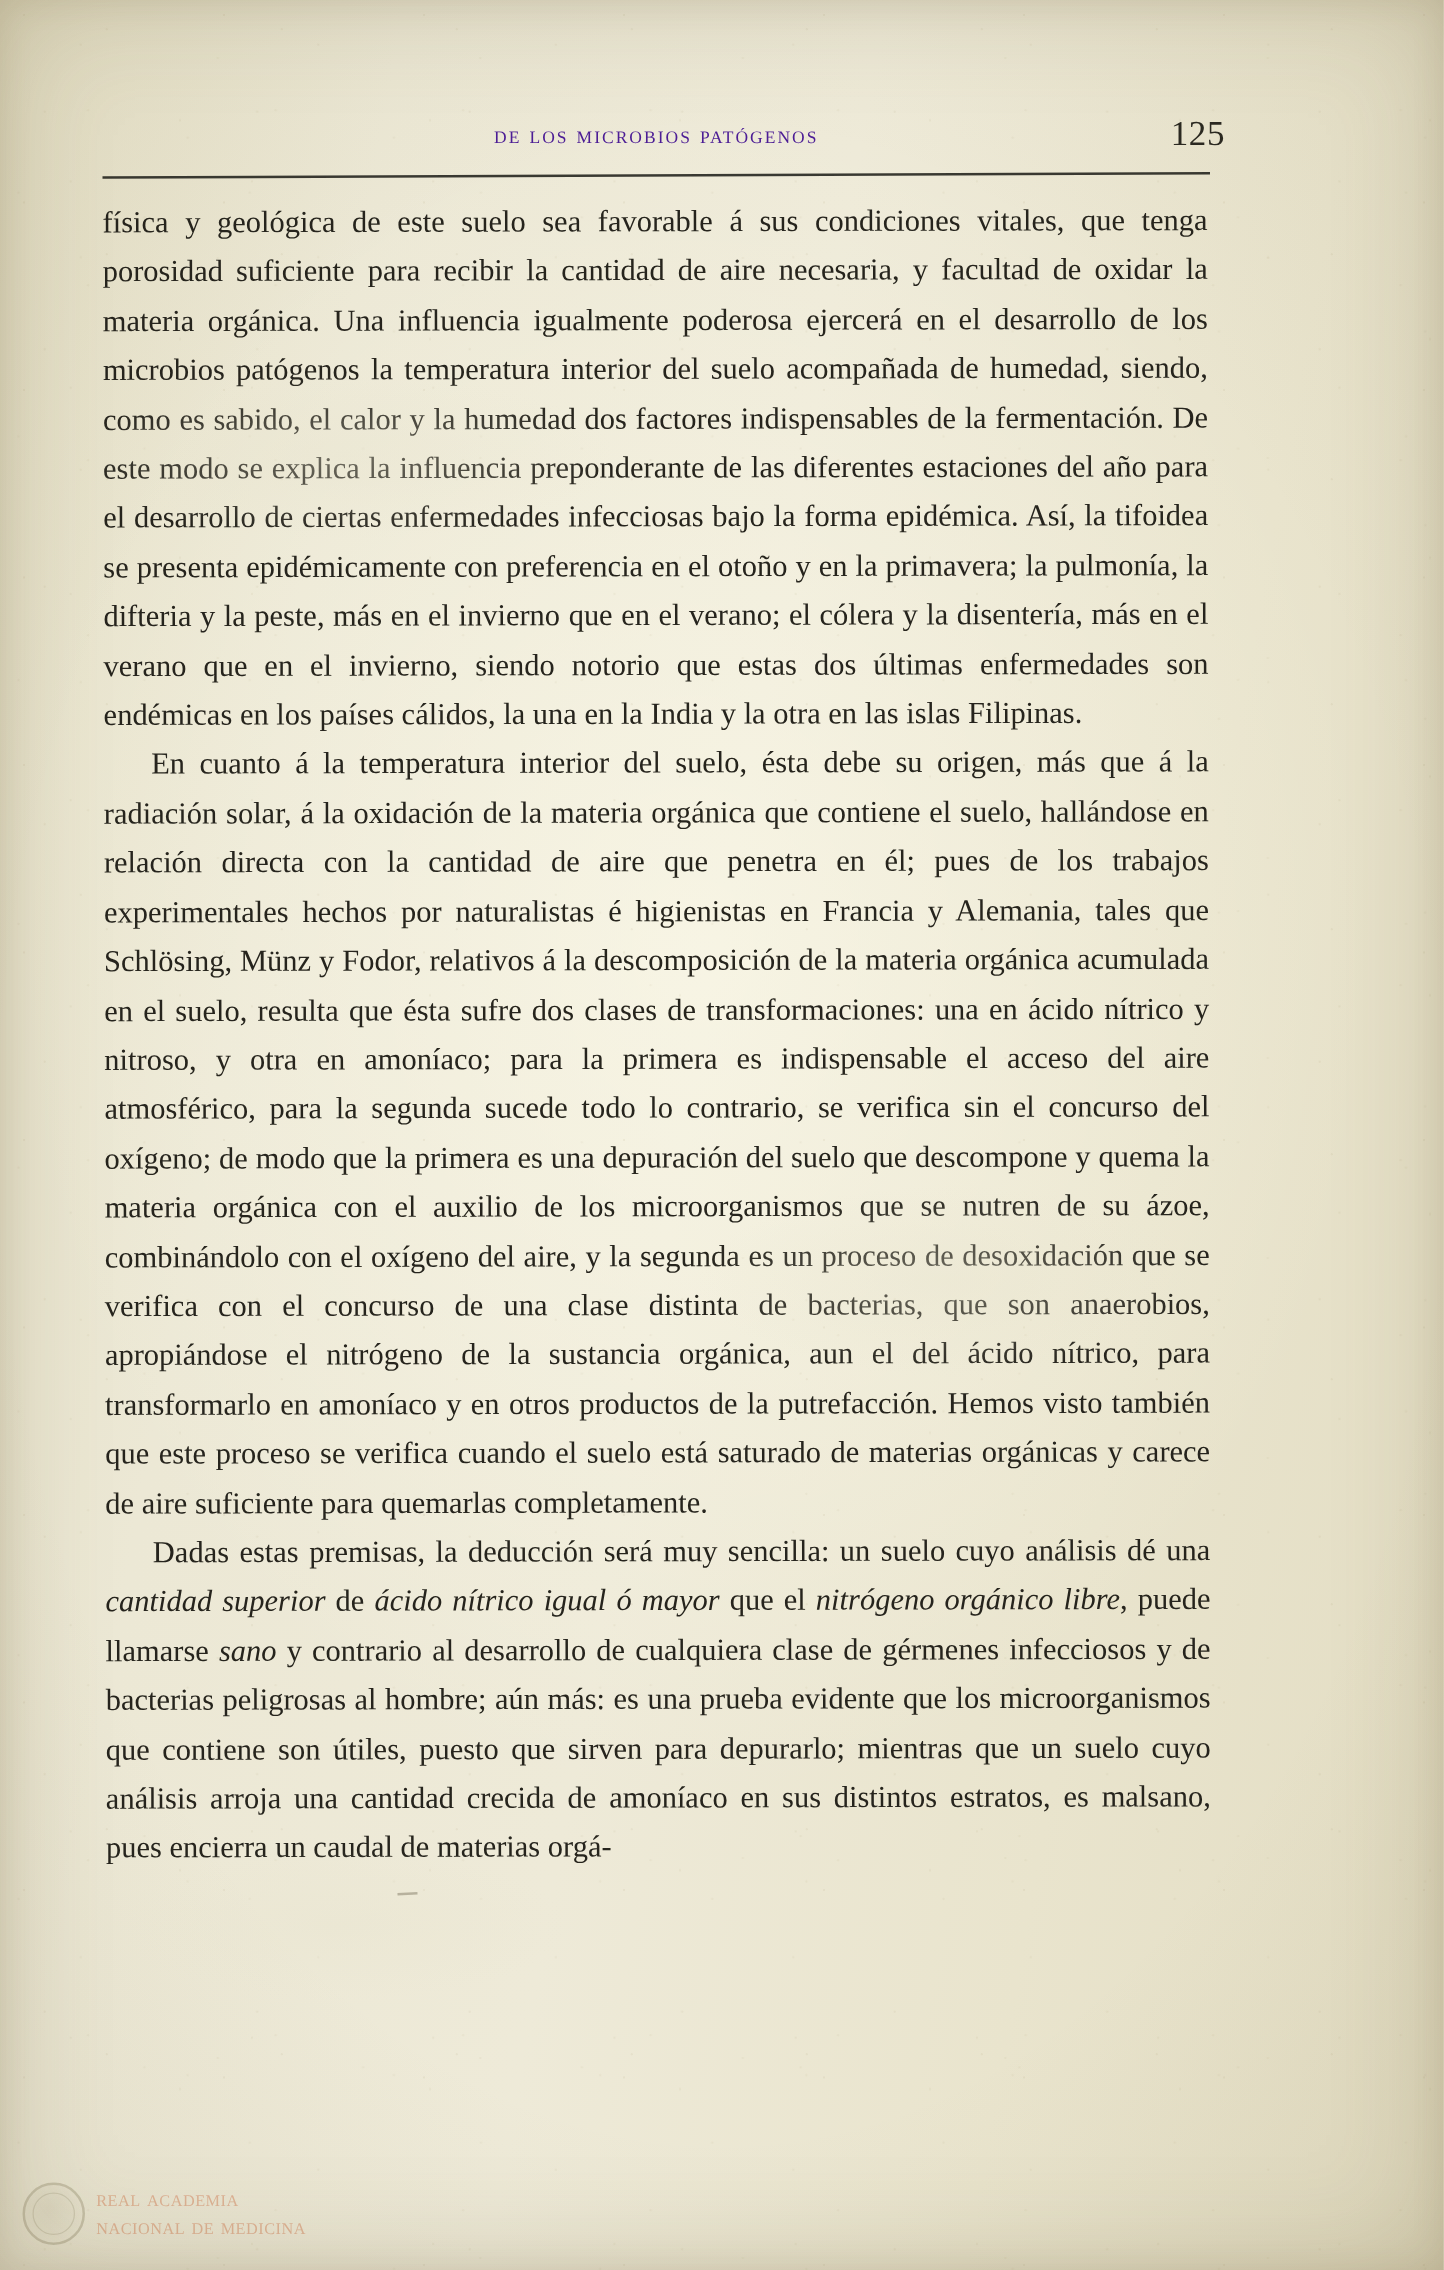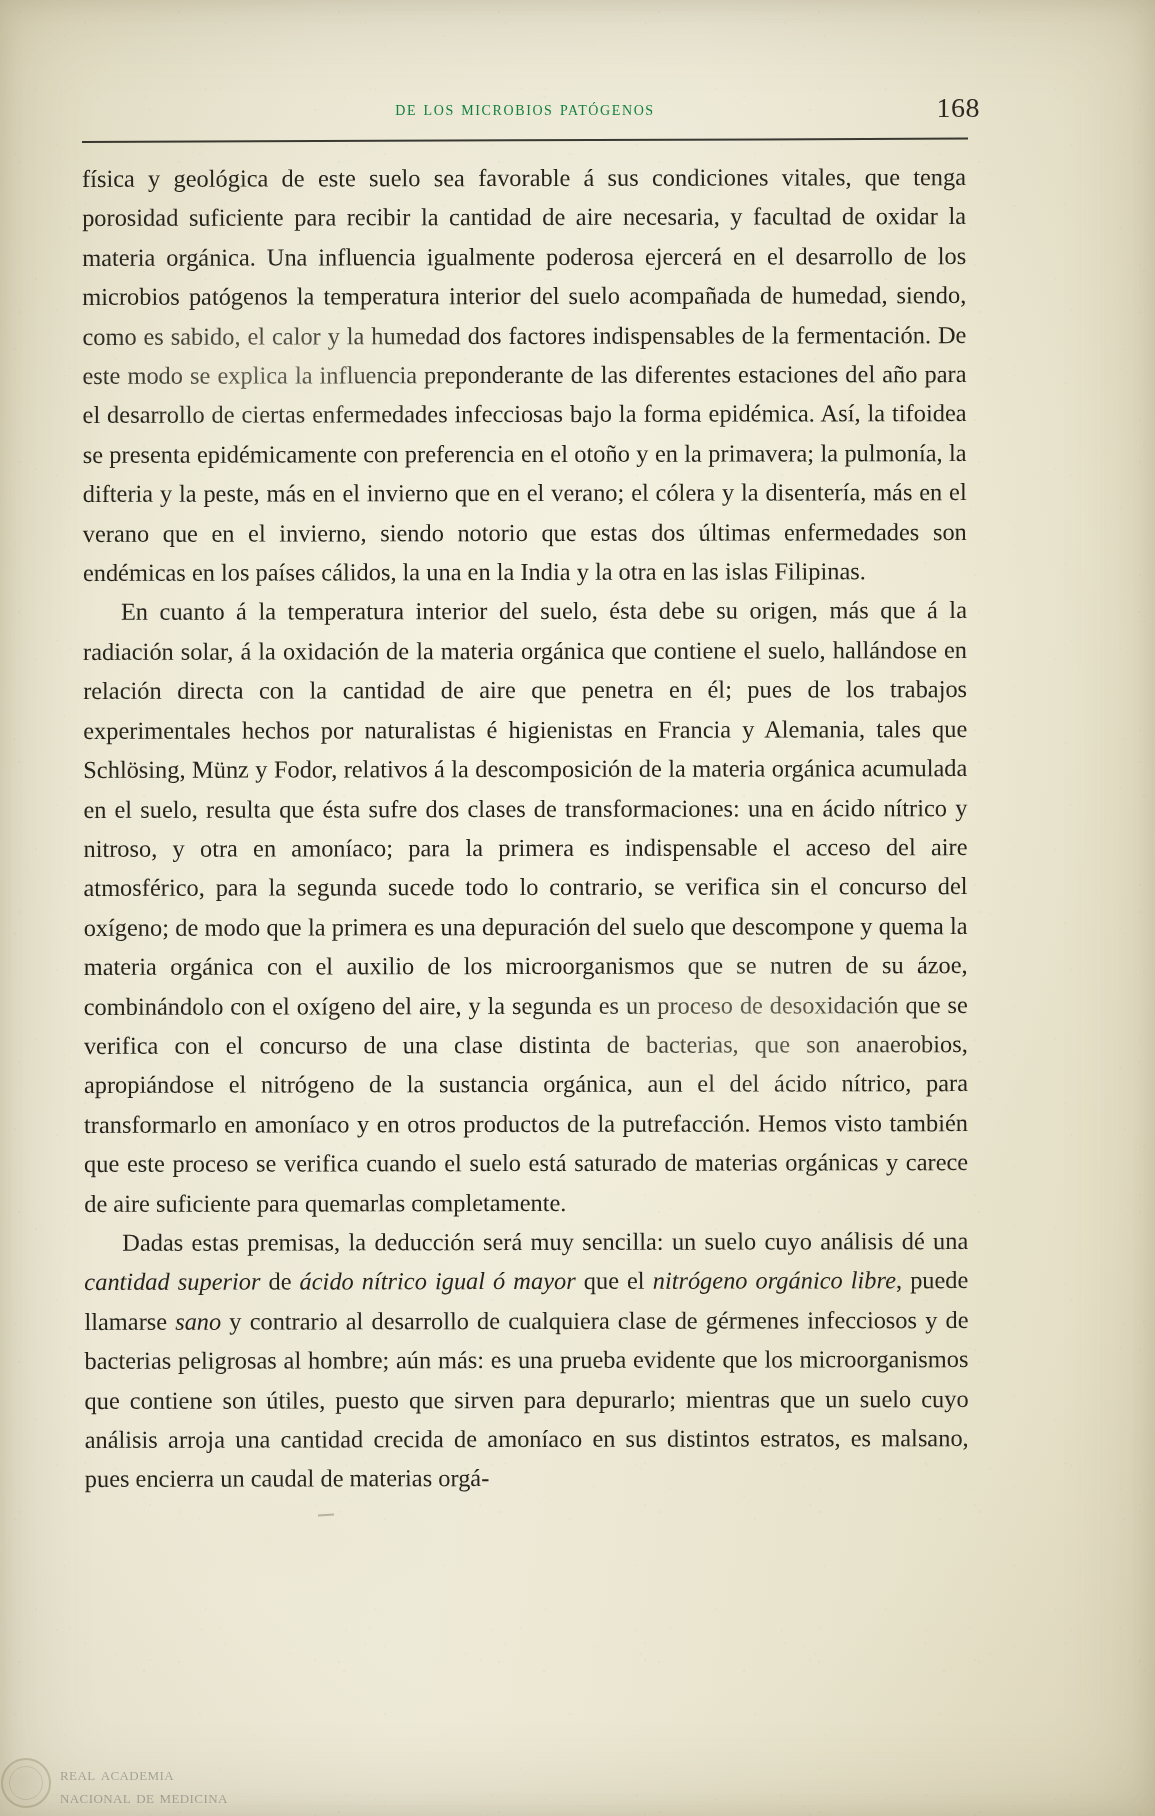--- a/index.html
+++ b/index.html
@@ -67,21 +67,21 @@
     width: 880px;
     height: 34px;
   }
   .running-head {
     position: absolute;
     left: 0;
     right: 0;
     text-align: center;
     font-size: 19.5px;
     letter-spacing: 1.6px;
-    color: #15803d;
+    color: #4c1d95;
     font-variant: small-caps;
     text-transform: lowercase;
     white-space: nowrap;
   }
   .folio {
     position: absolute;
     right: -15px;
     top: -6px;
     font-size: 28px;
     color: #2b2921;
@@ -136,29 +136,29 @@
   
   .ink-fade {
     position: absolute;
     pointer-events: none;
     background: radial-gradient(ellipse at center, rgba(232,228,207,0.38) 0%, rgba(232,228,207,0) 72%);
   }
 
   
   .watermark {
     position: absolute;
-    left: 1px;
+    left: 18px;
     bottom: 8px;
     width: 300px;
     height: 74px;
     opacity: 0.30;
-    color: #0f172a;
+    color: #c2410c;
     font-variant: small-caps;
     display: flex;
-    align-items: flex-end;
+    align-items: center;
     gap: 9px;
   }
   .wm-seal {
     width: 46px;
     height: 46px;
     border-radius: 50%;
     border: 2.5px solid #7a7150;
     flex: 0 0 auto;
     position: relative;
     background: radial-gradient(circle at 42% 40%, rgba(140,130,95,0.35) 0%, rgba(140,130,95,0.05) 70%);
@@ -193,21 +193,21 @@
 </head>
 <body>
 
 <div class="page">
 
   <div class="paper-texture"></div>
   <div class="speckles"></div>
 
   <div class="header-row">
     <div class="running-head">DE LOS MICROBIOS PATÓGENOS</div>
-    <div class="folio">168</div>
+    <div class="folio">125</div>
   </div>
   <div class="head-rule"></div>
 
   <div class="textblock skew-wrap">
     <p>física y geológica de este suelo sea favorable á sus condiciones vitales, que tenga porosidad suficiente para recibir la cantidad de aire necesaria, y facultad de oxidar la materia orgánica. Una influencia igualmente poderosa ejercerá en el desarrollo de los microbios patógenos la temperatura interior del suelo acompañada de humedad, siendo, como es sabido, el calor y la humedad dos factores indispensables de la fermentación. De este modo se explica la influencia preponderante de las diferentes estaciones del año para el desarrollo de ciertas enfermedades infecciosas bajo la forma epidémica. Así, la tifoidea se presenta epidémicamente con preferencia en el otoño y en la primavera; la pulmonía, la difteria y la peste, más en el invierno que en el verano; el cólera y la disentería, más en el verano que en el invierno, siendo notorio que estas dos últimas enfermedades son endémicas en los países cálidos, la una en la India y la otra en las islas Filipinas.</p>
     <p class="indent">En cuanto á la temperatura interior del suelo, ésta debe su origen, más que á la radiación solar, á la oxidación de la materia orgánica que contiene el suelo, hallándose en relación directa con la cantidad de aire que penetra en él; pues de los trabajos experimentales hechos por naturalistas é higienistas en Francia y Alemania, tales que Schlösing, Münz y Fodor, relativos á la descomposición de la materia orgánica acumulada en el suelo, resulta que ésta sufre dos clases de transformaciones: una en ácido nítrico y nitroso, y otra en amoníaco; para la primera es indispensable el acceso del aire atmosférico, para la segunda sucede todo lo contrario, se verifica sin el concurso del oxígeno; de modo que la primera es una depuración del suelo que descompone y quema la materia orgánica con el auxilio de los microorganismos que se nutren de su ázoe, combinándolo con el oxígeno del aire, y la segunda es un proceso de desoxidación que se verifica con el concurso de una clase distinta de bacterias, que son anaerobios, apropiándose el nitrógeno de la sustancia orgánica, aun el del ácido nítrico, para transformarlo en amoníaco y en otros productos de la putrefacción. Hemos visto también que este proceso se verifica cuando el suelo está saturado de materias orgánicas y carece de aire suficiente para quemarlas completamente.</p>
     <p class="indent">
       <span>Dadas estas premisas, la deducción será muy sencilla: un suelo cuyo análisis dé una </span><i>cantidad superior</i><span> de </span><i>ácido nítrico igual ó mayor</i><span> que el </span><i>nitrógeno orgánico libre</i><span>, puede llamarse </span><i>sano</i><span> y contrario al desarrollo de cualquiera clase de gérmenes infecciosos y de bacterias peligrosas al hombre; aún más: es una prueba evidente que los microorganismos que contiene son útiles, puesto que sirven para depurarlo; mientras que un suelo cuyo análisis arroja una cantidad crecida de amoníaco en sus distintos estratos, es malsano, pues encierra un caudal de materias orgá-</span>
     </p>
   </div>

